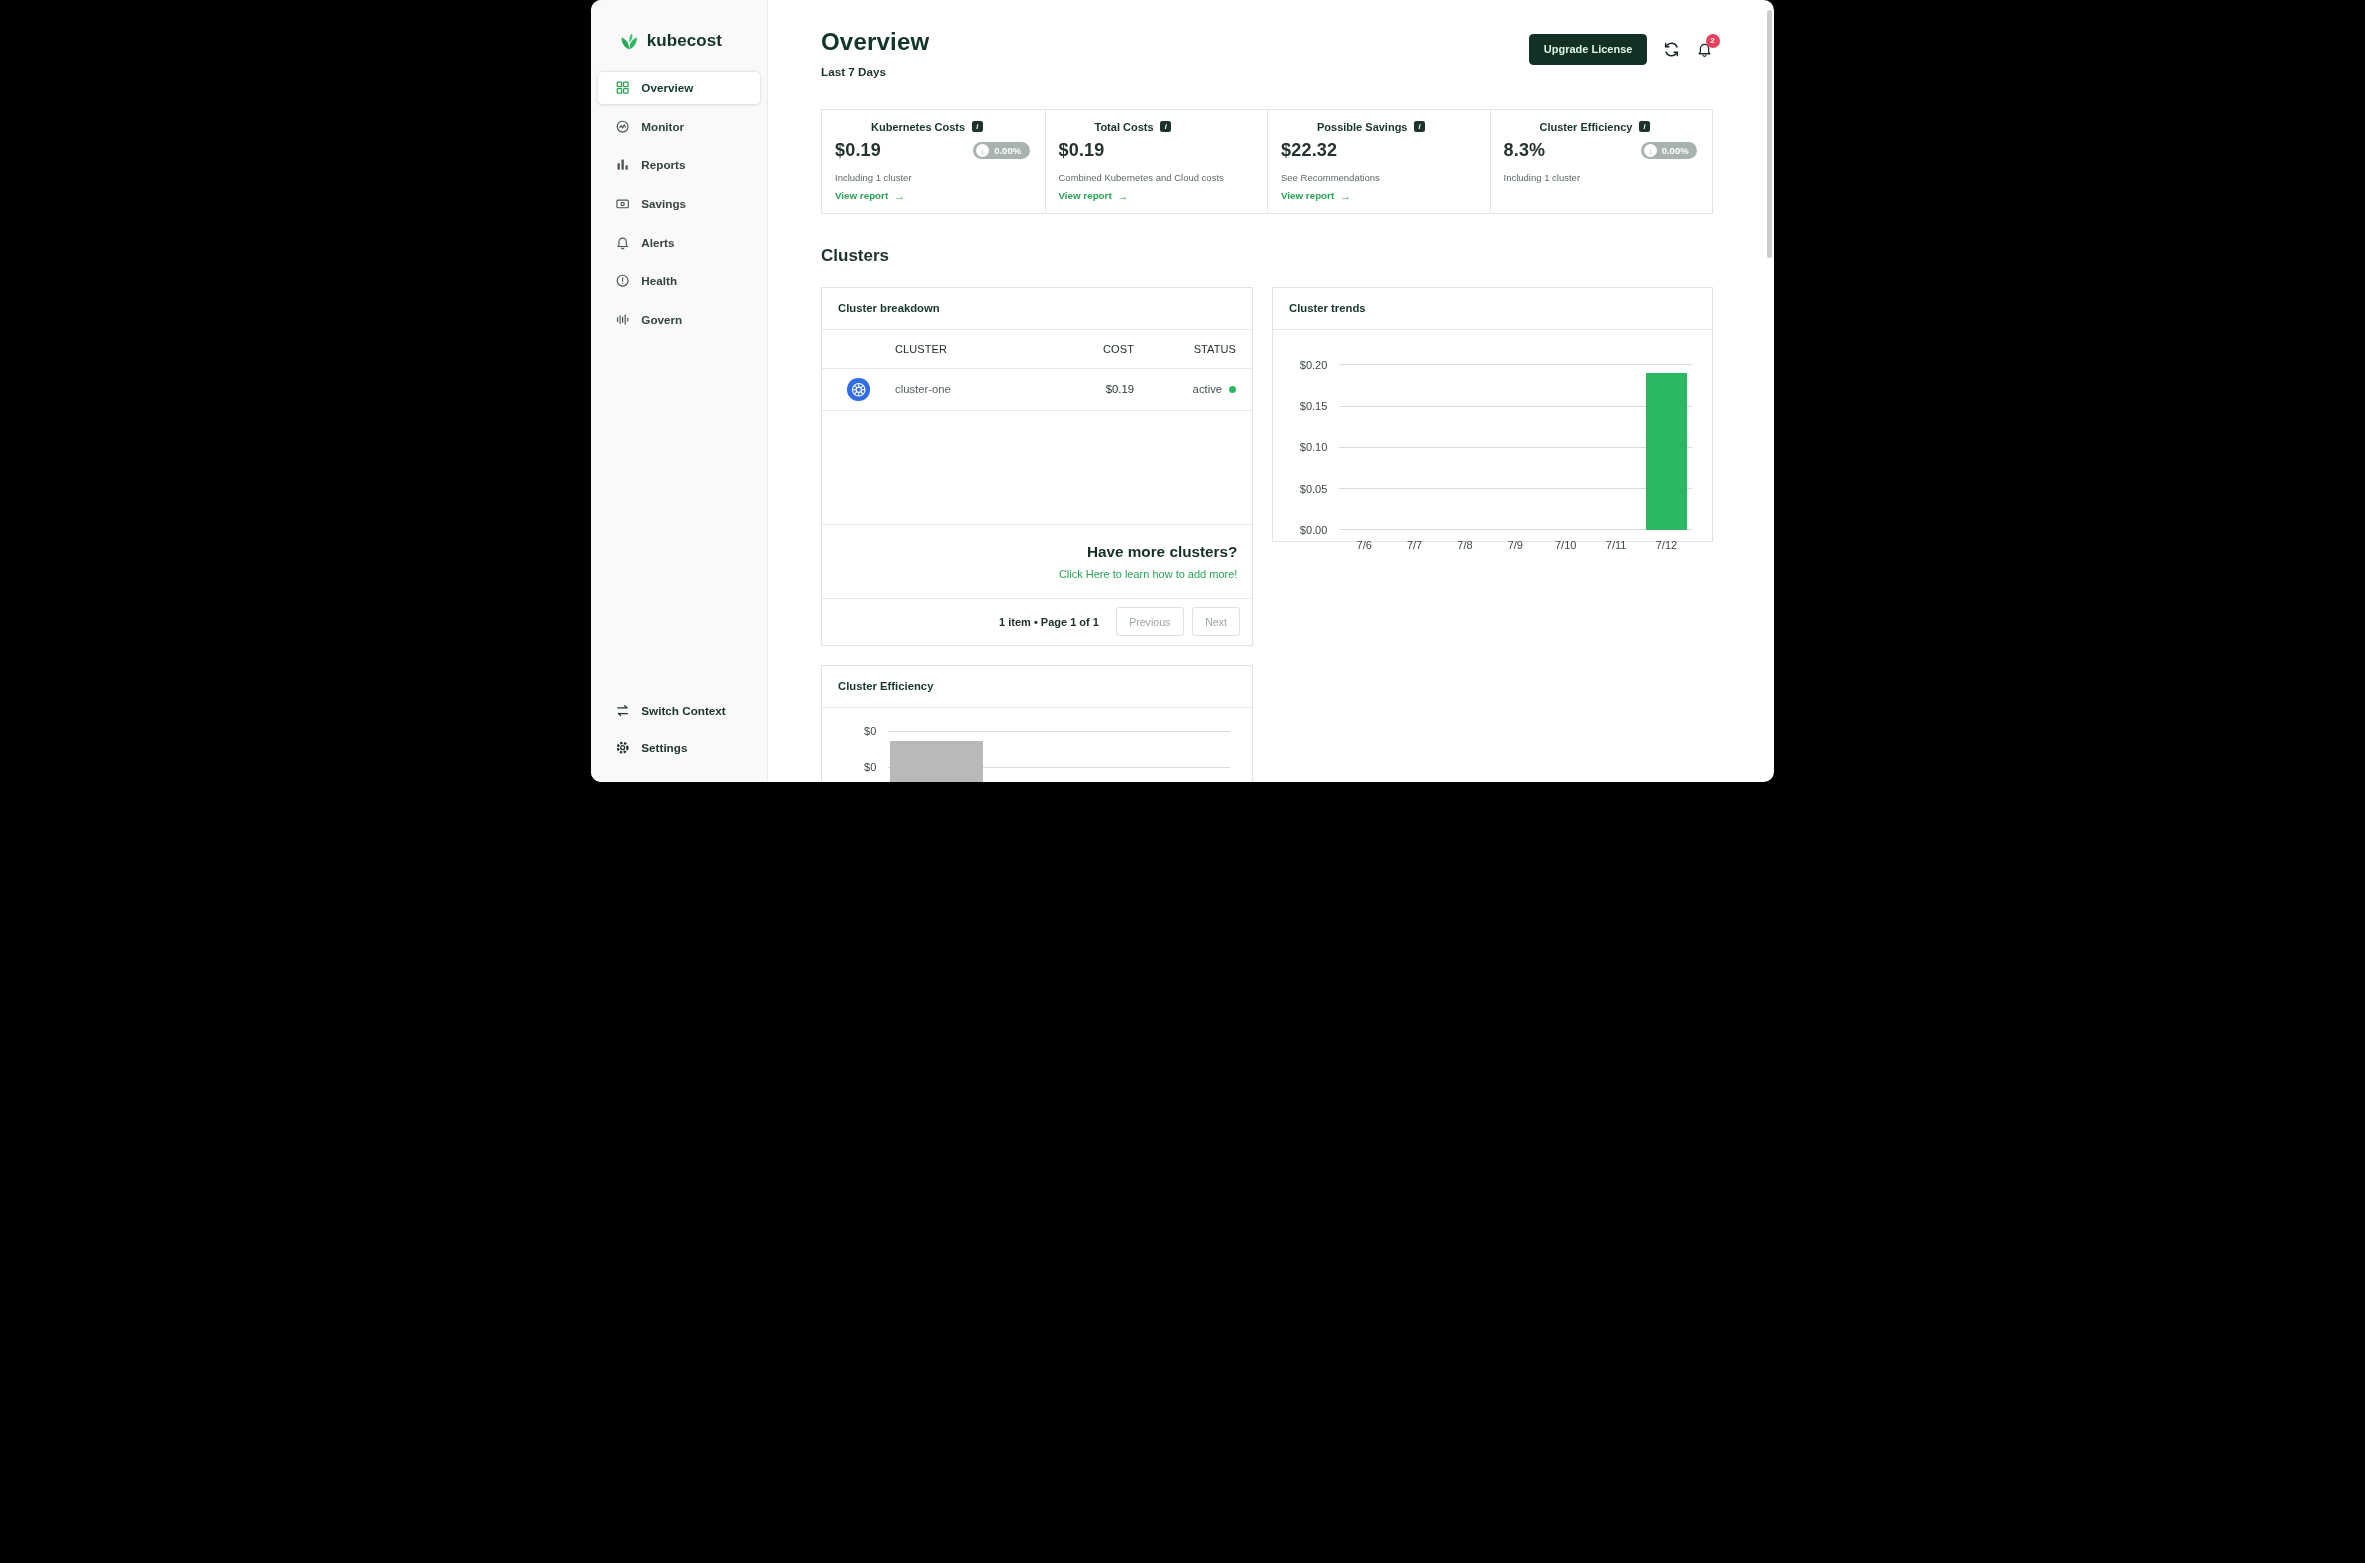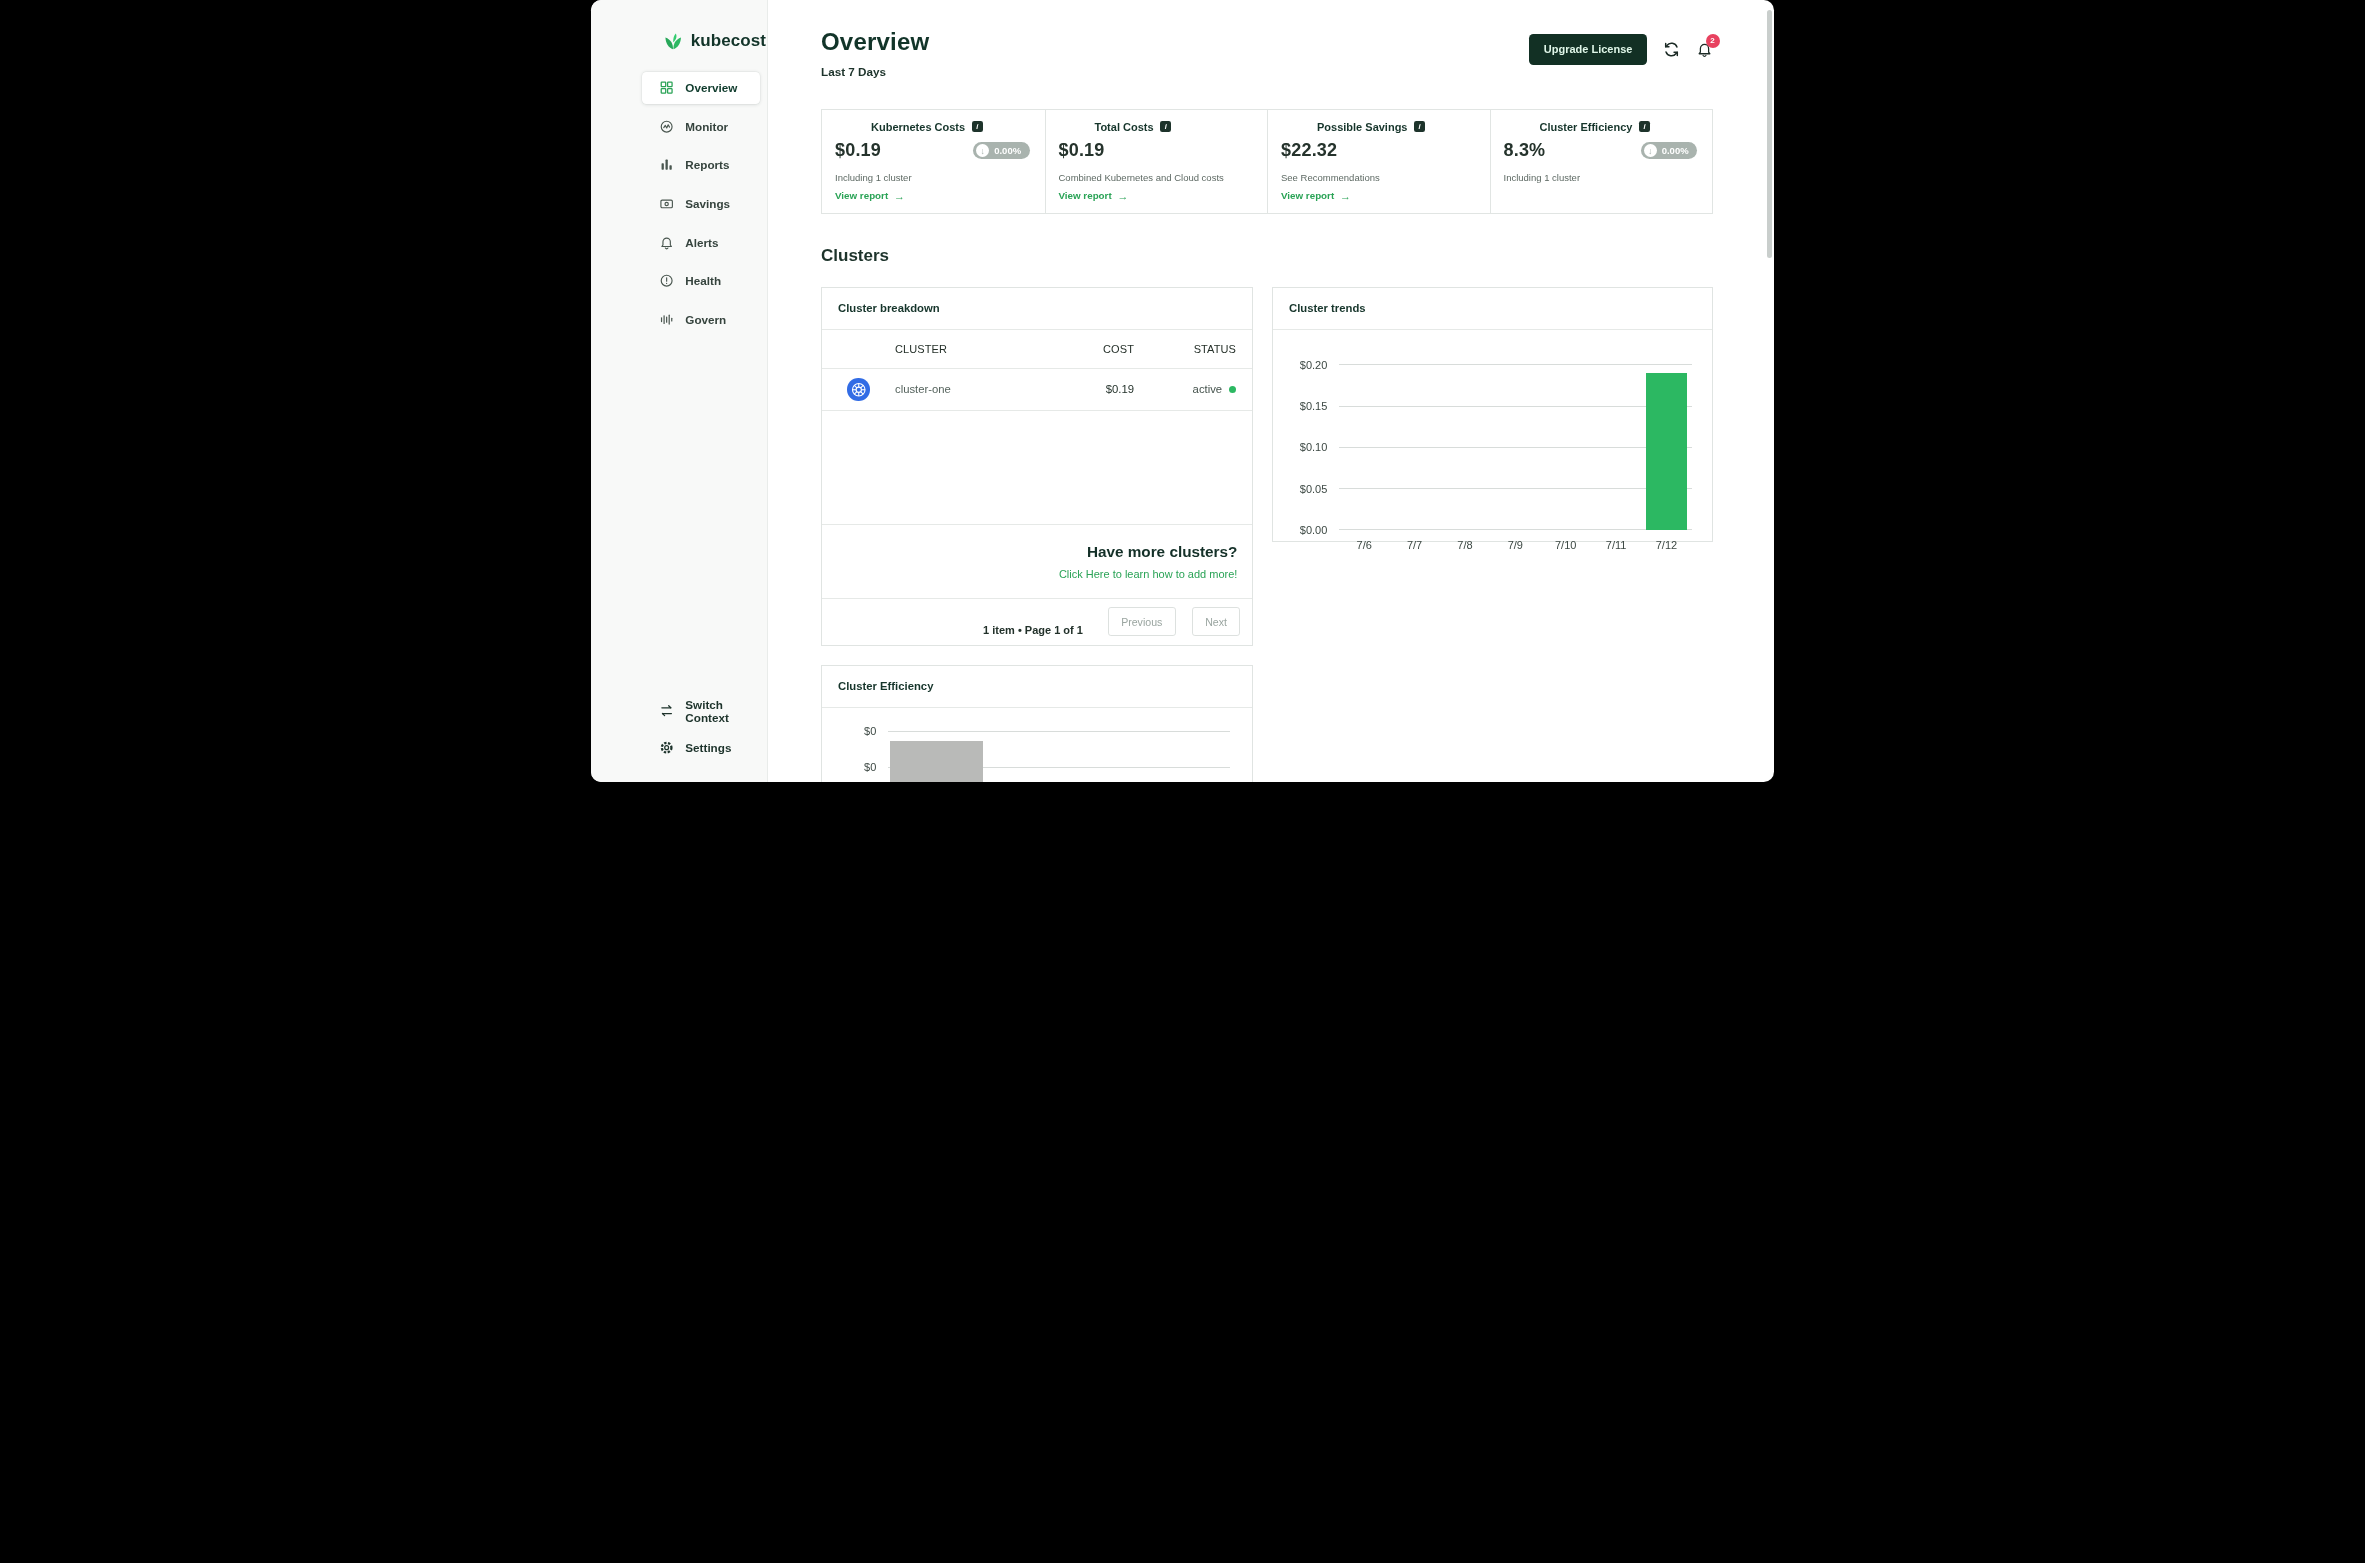--- a/index.html
+++ b/index.html
@@ -1,20 +1,20 @@
 <!DOCTYPE html>
 <html style="font-size:11.7px"><head>
 <meta charset="utf-8">
 <style>
   * { box-sizing: border-box; }
   body { margin:0; background:#000; font-family:"Liberation Sans", sans-serif; -webkit-font-smoothing:antialiased; }
   .page { width:1183px; height:782px; background:#fff; border-radius:10.2px; overflow:hidden; display:flex; position:relative; margin:0 auto; }
 
   
-  .sidebar { width:177px; min-width:177px; background:#f8f9f8; border-right:0.7px solid #e9ecea; display:flex; flex-direction:column;padding-left:44px; }
+  .sidebar { width:177px; min-width:177px; background:#f8f9f8; border-right:0.7px solid #e9ecea; display:flex; flex-direction:column; }
   .brand { display:flex; align-items:center; gap:7.3px; padding:31px 0 20.4px 28px; cursor:pointer; }
   .brand svg { width:20.4px; height:20.4px; }
   .brand-text { font-size:17px; font-weight:700; color:#123429; letter-spacing:0.1px; }
   .nav { display:flex; flex-direction:column; gap:6.6px; padding:0 7.3px; }
   .nav-item, .foot-item { display:flex; align-items:center; gap:11px; height:32px; padding:0 16px; border-radius:4.4px; cursor:pointer; color:#35433d; font-weight:600; font-size:11.7px; text-decoration:none; }
   .nav-icon { width:16px; height:16px; display:flex; align-items:center; justify-content:center; color:#49564f; flex:none; }
   .nav-icon svg { width:15.3px; height:15.3px; }
   .nav-item.active { background:#fff; box-shadow:0 0.7px 3.6px rgba(18,40,30,.12), 0 0 0 0.7px rgba(18,40,30,.03); color:#0f3b2c; }
   .nav-item.active .nav-icon { color:#2aa356; }
   .sidebar-footer { margin-top:auto; padding:0 7.3px 19px; display:flex; flex-direction:column; gap:5.8px; }
@@ -62,21 +62,21 @@
   .k8s { justify-self:center; width:22.6px; height:22.6px; border-radius:50%; background:#326ce5; display:flex; align-items:center; justify-content:center; }
   .k8s svg { width:17.5px; height:17.5px; }
   .cell-cluster { color:#55635d; }
   .cell-cost { color:#25332c; }
   .cell-status { color:#44524c; display:flex; justify-content:flex-end; align-items:center; gap:6.6px; }
   .dot { width:7.3px; height:7.3px; border-radius:50%; background:#2cb862; flex:none; }
   .spacer { flex:1; }
   .more { border-top:0.7px solid #e6e9e7; padding:18px 14.6px 17.5px; text-align:right; }
   .more-h { font-size:15.3px; font-weight:600; color:#143028; }
   .more-link { display:inline-block; margin-top:7.3px; font-size:11px; color:#2aa356; cursor:pointer; text-decoration:none; }
-  .card-foot { border-top:0.7px solid #e6e9e7; padding:8.8px 11.7px; display:flex; align-items:flex-end; justify-content:flex-end; gap:16px; }
+  .card-foot { border-top:0.7px solid #e6e9e7; padding:8.8px 11.7px; display:flex; align-items:center; justify-content:flex-end; gap:8px; }
   .pg-sum { font-size:11px; font-weight:700; color:#22312a; margin-right:8.8px; }
   .pg-btn { background:#fff; border:0.7px solid #dde1df; border-radius:2.9px; color:#9aa5a0; font-size:10.6px; font-weight:500; padding:7.3px 12.4px; font-family:inherit; cursor:pointer; }
 
   
   .trends { height:255px; }
   .trend-chart { position:relative; margin:35px 20.4px 0 66px; height:165px; }
   .gridline { position:absolute; left:0; right:0; height:0.7px; background:#d8dcda; }
   .ytick { position:absolute; right:100%; margin-right:11.7px; transform:translateY(50%); font-size:11px; color:#3c4843; white-space:nowrap; }
   .bars { position:absolute; left:0; right:0; top:0; bottom:0; display:flex; align-items:flex-end; }
   .bar-col { flex:1; height:100%; display:flex; align-items:flex-end; justify-content:center; }

